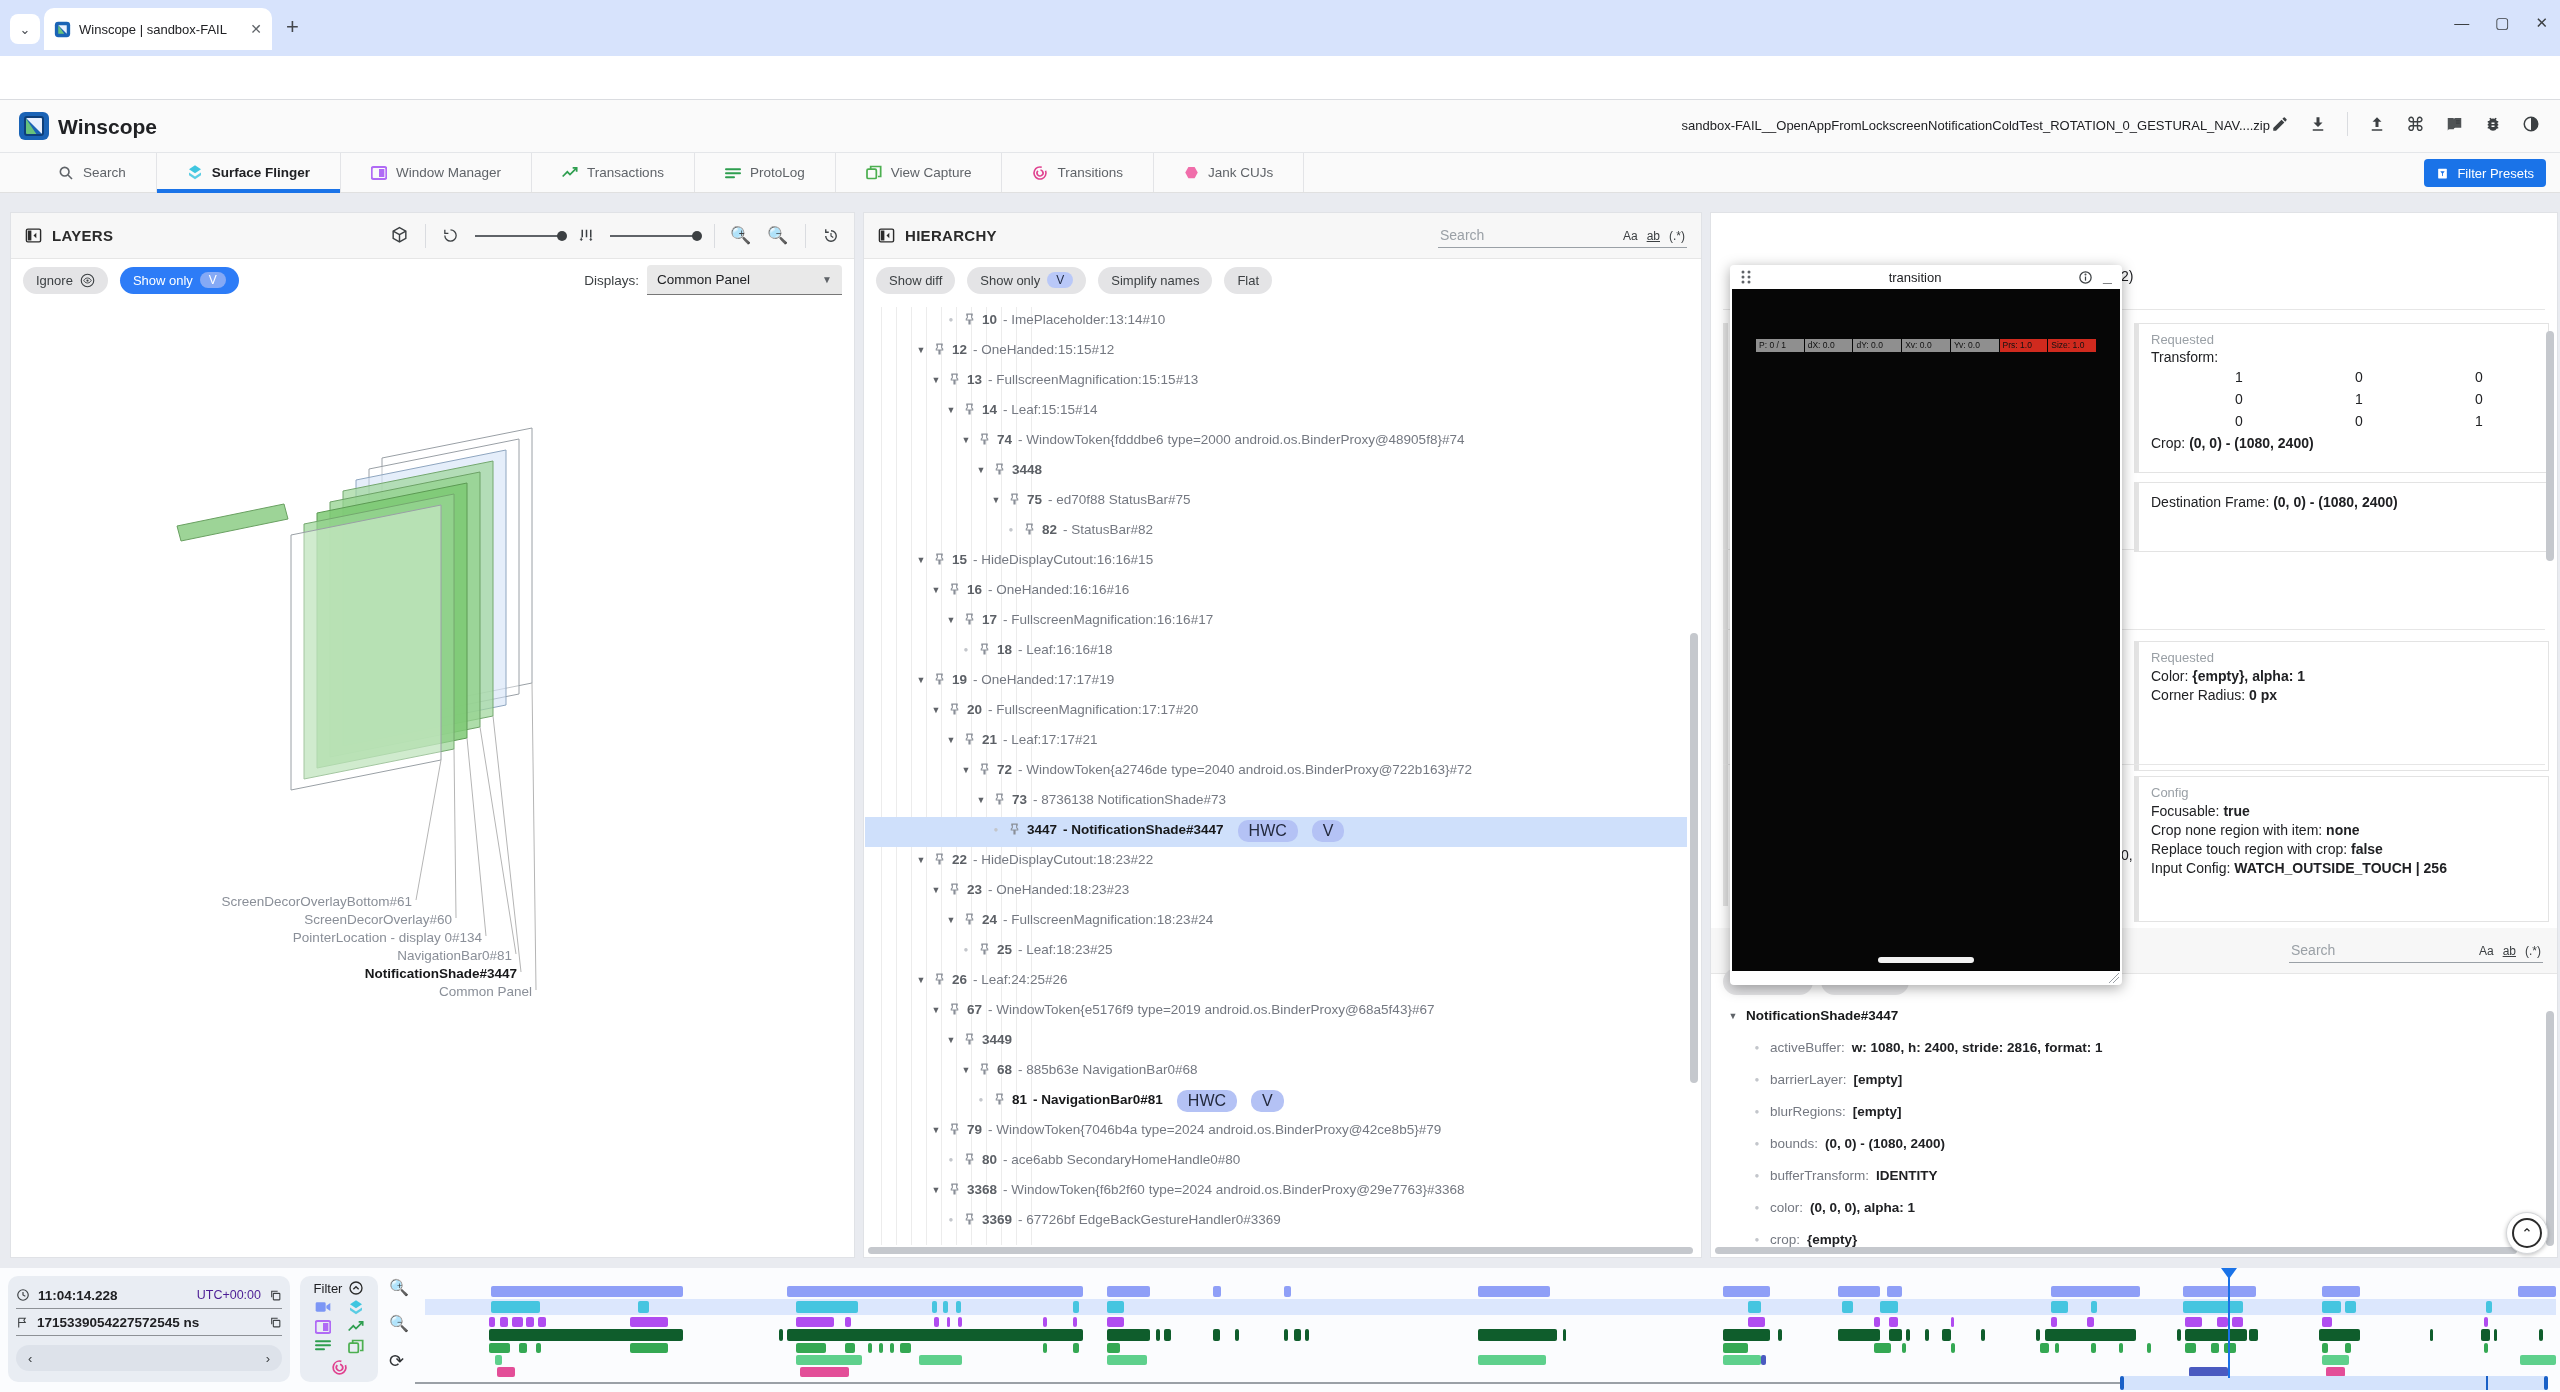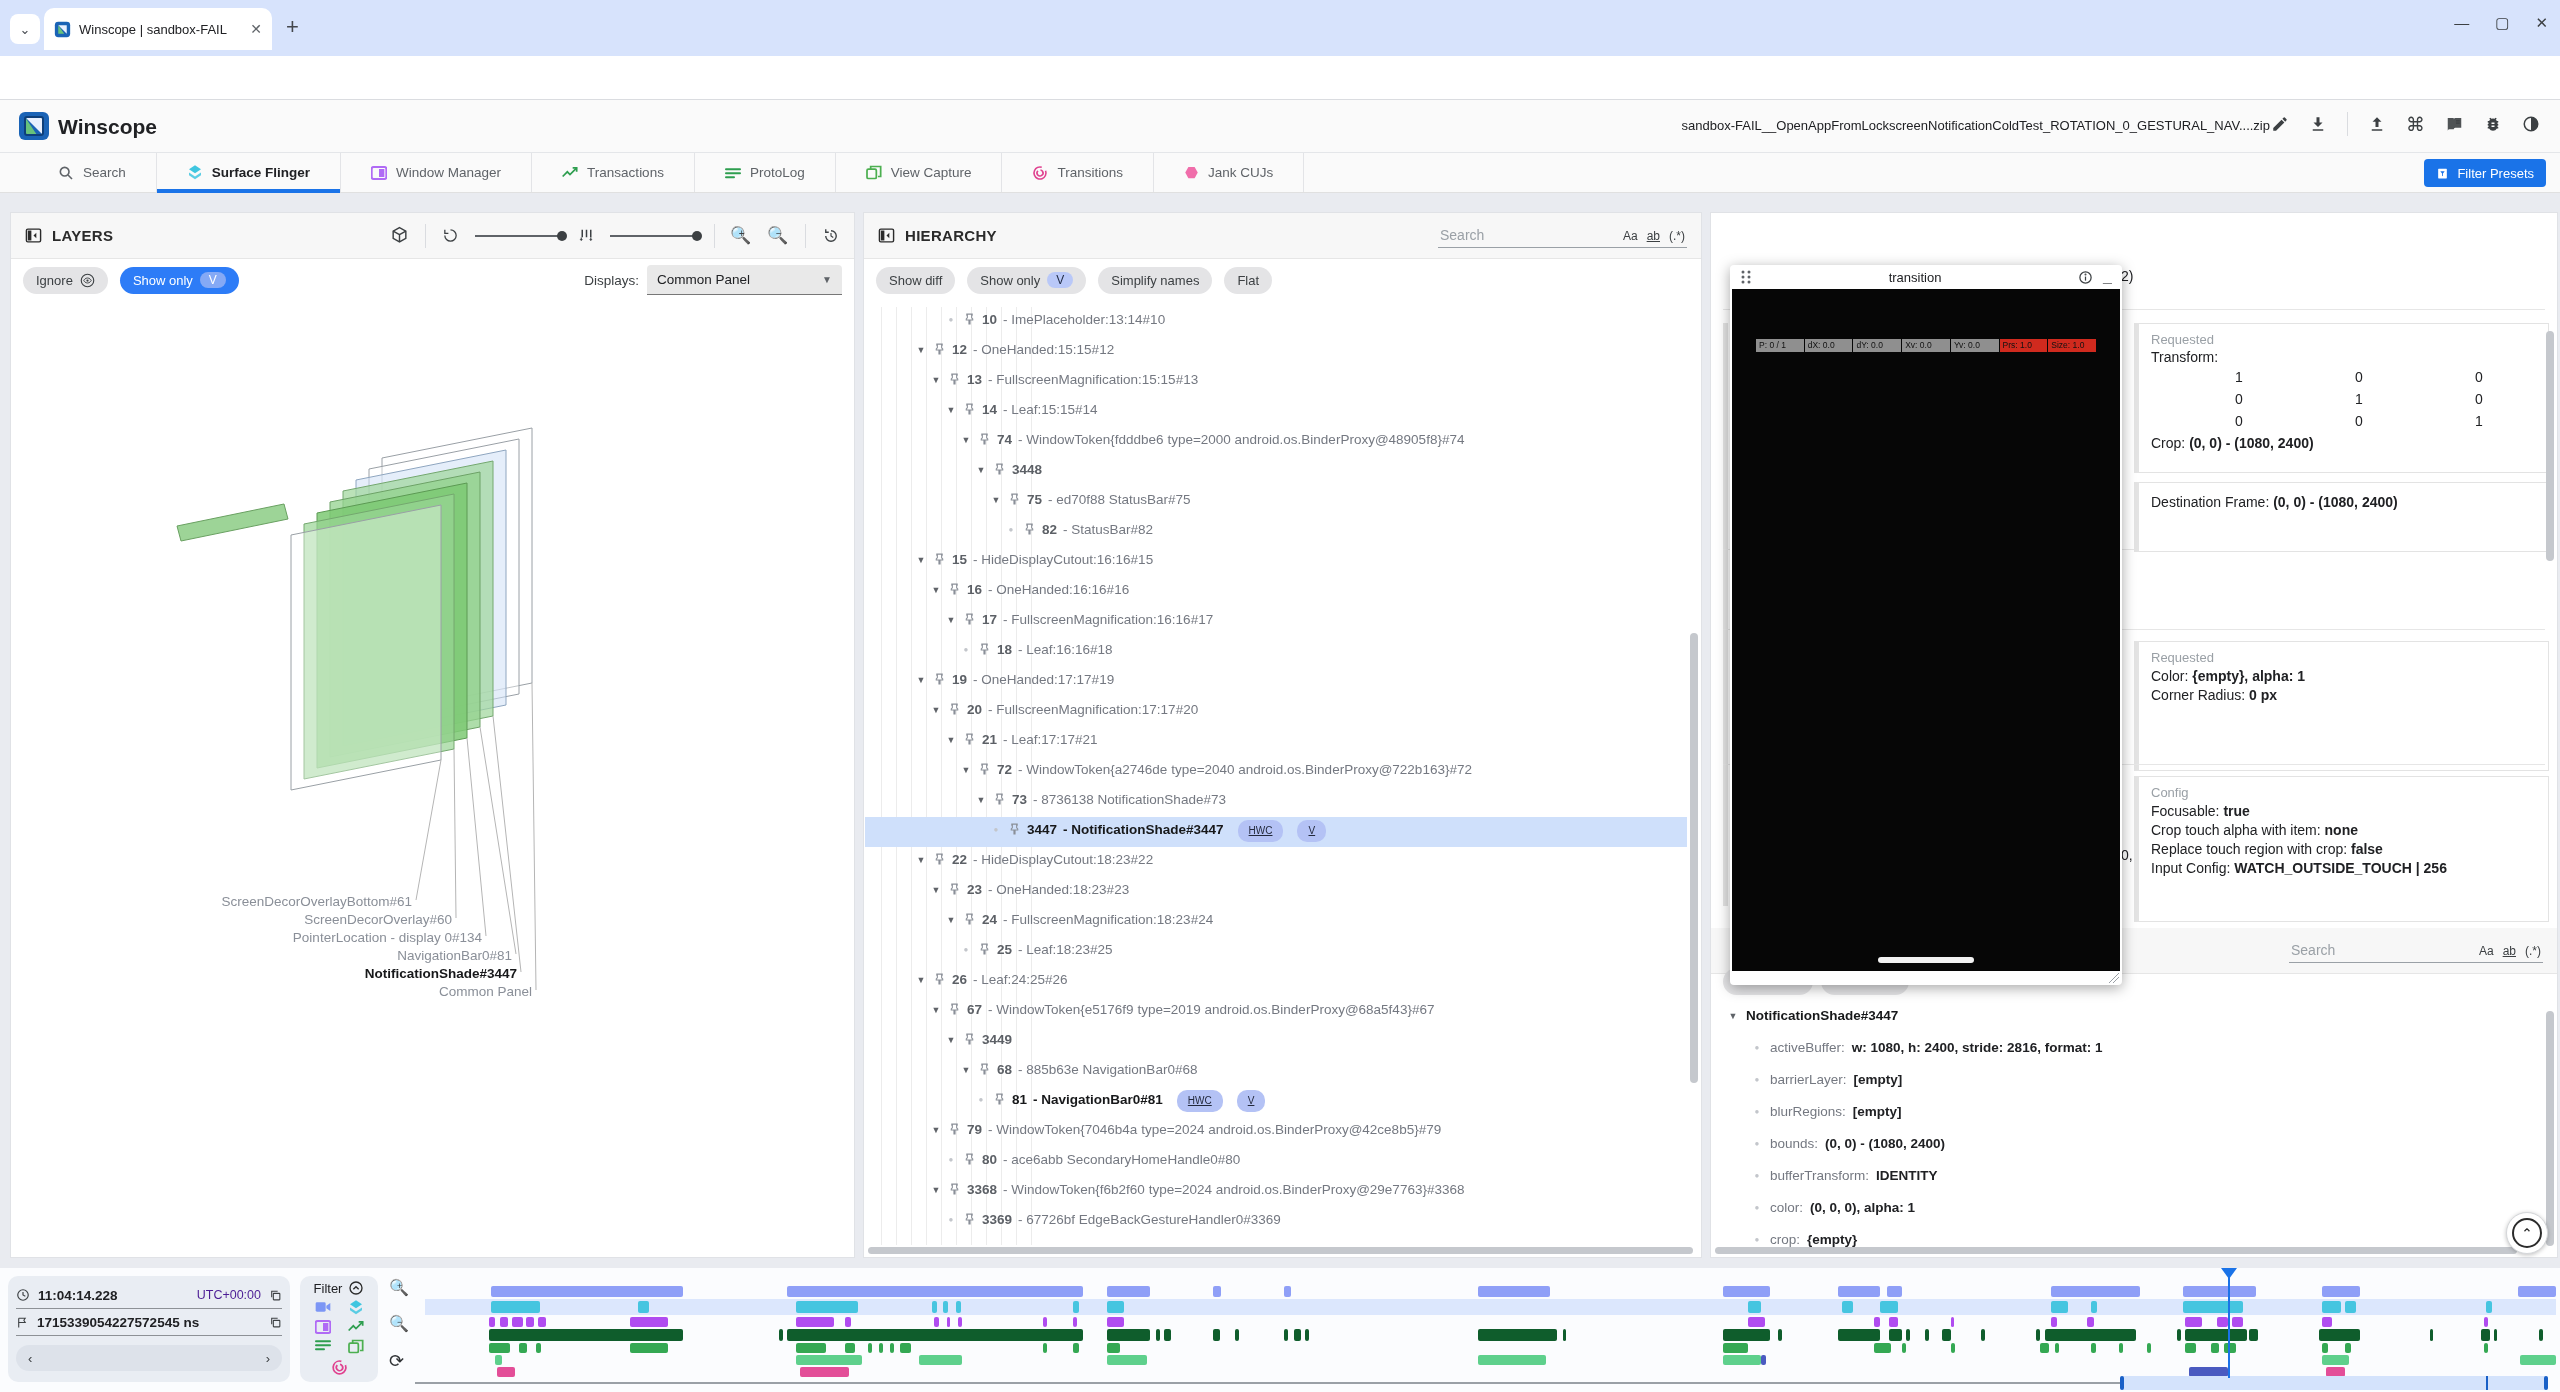--- a/index.html
+++ b/index.html
@@ -52,21 +52,21 @@
   
   .tree{position:absolute;left:1px;right:14px;top:94px;bottom:12px;overflow:hidden;font-size:13.5px;color:#747881;}
   .guides{position:absolute;left:16px;top:0;bottom:0;width:165px;background:repeating-linear-gradient(to right,#ececec 0 1px,transparent 1px 15px);}
   .trow{position:relative;display:flex;align-items:flex-start;min-height:25px;line-height:20px;padding:2.5px 140px 2.5px 0;gap:6px;}
   .trow .arr{color:#5f6368;font-size:9px;width:12px;text-align:center;line-height:20px;flex:none;}
   .trow .dot{color:#c3c6cb;font-size:8px;width:12px;text-align:center;line-height:20px;flex:none;}
   .trow .pin{flex:none;width:13px;height:13px;margin-top:3px;color:#8a8f98;}
   .trow .tid{font-weight:700;color:#5c6066;white-space:nowrap;}
   .trow.sel{background:#cfe0fb;}
   .trow.bold .tid,.trow.bold .tname{color:#17181a;font-weight:700;}
-  .badge{background:#b4c2f5;color:#23293d;font-size:10px;font-weight:400;border-radius:10px;padding:1px 11px;margin-left:8px;white-space:nowrap;text-decoration:underline;}
+  .badge{background:#b4c2f5;color:#23293d;font-size:16px;font-weight:400;border-radius:10px;padding:1px 11px;margin-left:8px;white-space:nowrap;}
   .vthumb{position:absolute;width:8px;border-radius:4px;background:#c5c8cd;}
   .hthumb{position:absolute;height:7px;border-radius:4px;background:#c5c8cd;}
   
   .card{position:absolute;border:1px solid #e3e3e3;border-left:5px solid #e3e3e3;background:#fff;padding:8px 12px;font-size:14px;color:#202124;}
   .card .clabel{color:#9aa0a6;font-size:13px;margin-bottom:2px;}
   .kv{margin:3px 0;}
   .kv b{font-weight:700;}
   .mx{display:grid;grid-template-columns:120px 120px 120px;row-gap:6px;margin:4px 0 6px 28px;}
   .mx span{text-align:center;}
   .divline{position:absolute;height:1px;background:#e6e6e6;}
@@ -763,21 +763,21 @@
       <div>
           <div class="kv"><span>Color: </span><b>{empty}, alpha: 1</b></div>
           <div class="kv"><span>Corner Radius: </span><b>0 px</b></div>
         </div>
     </div>
     <div class="divline" style="left:12px;right:12px;top:551px;"></div>
     <div class="card" style="left:423px;top:563px;width:385px;height:128px;">
       <div class="clabel">Config</div>
       <div>
           <div class="kv"><span>Focusable: </span><b>true</b></div>
-          <div class="kv"><span>Crop touch alpha with item: </span><b>none</b></div>
+          <div class="kv"><span>Crop none region with item: </span><b>none</b></div>
           <div class="kv"><span>Replace touch region with crop: </span><b>false</b></div>
           <div class="kv"><span>Input Config: </span><b>WATCH_OUTSIDE_TOUCH | 256</b></div>
         </div>
     </div>
     <div class="vthumb" style="right:3px;top:118px;height:230px;"></div>
 
     <div class="phead" style="top:715px;height:46px;">
       <div class="searchbox" style="margin-left:auto;width:250px;">
         <span class="ph">Search</span>
         <span style="margin-left:auto;display:flex;gap:9px;">

